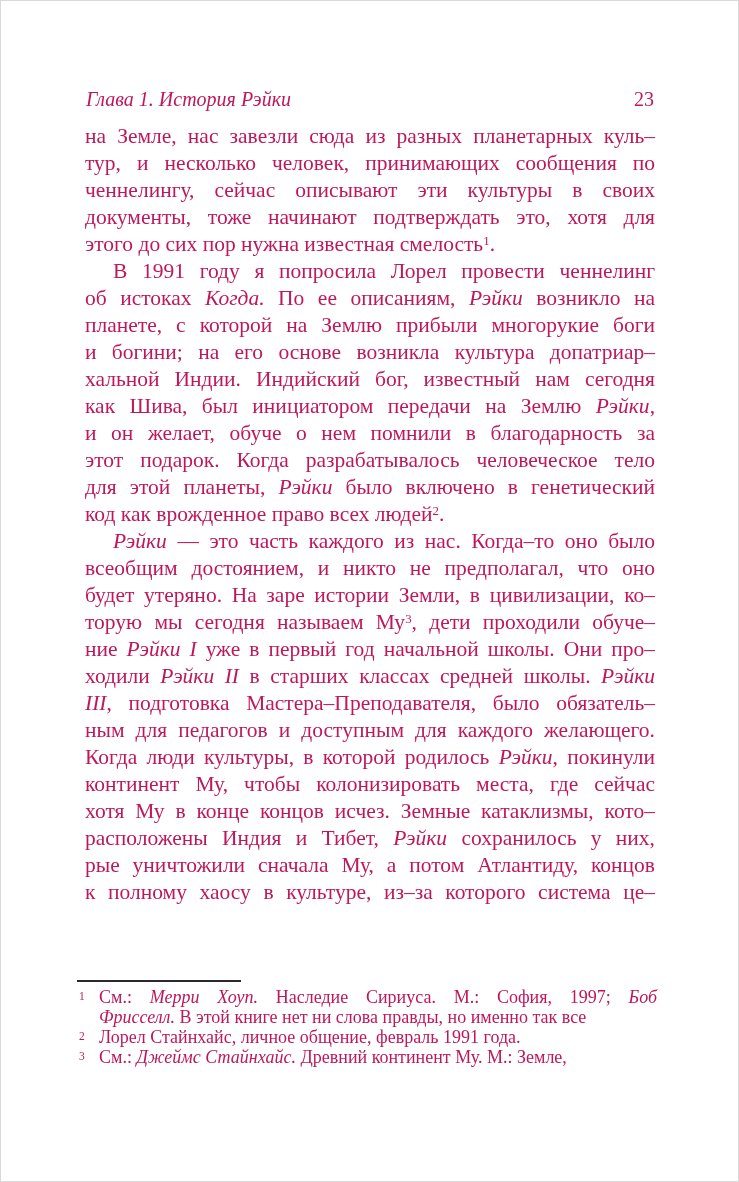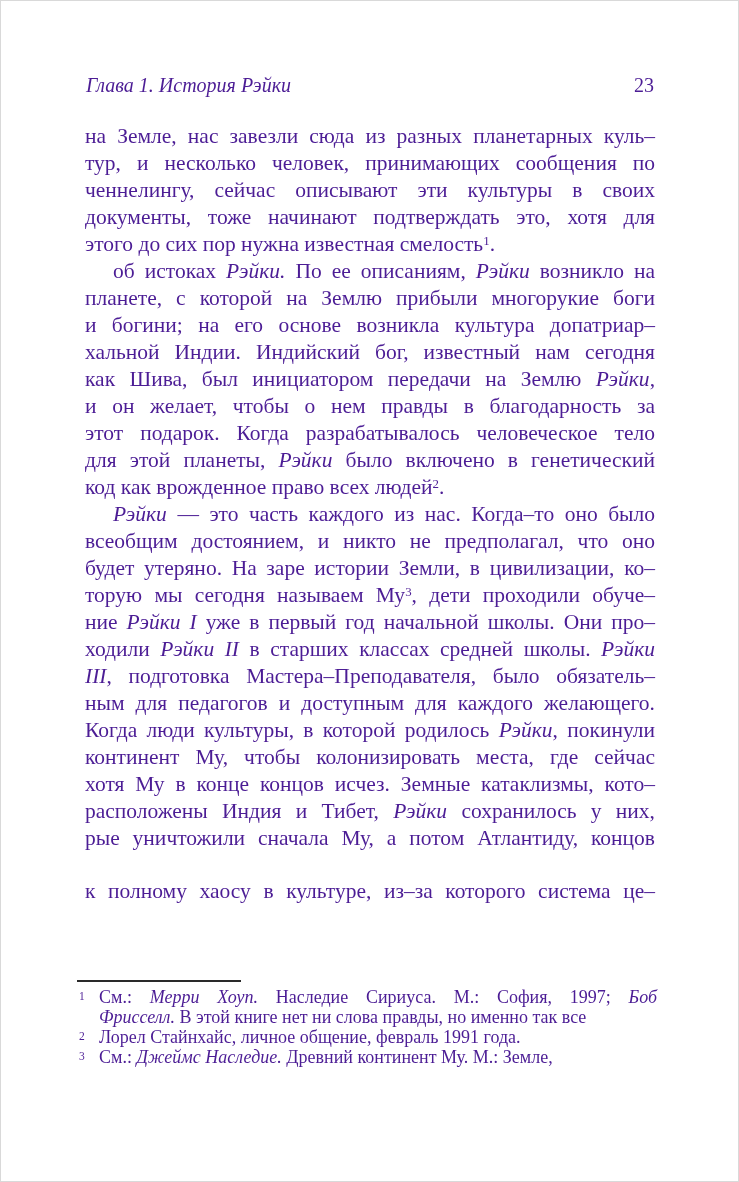--- a/index.html
+++ b/index.html
@@ -8,55 +8,55 @@
     background: #ffffff;
   }
   .page {
     position: relative;
     width: 739px;
     height: 1182px;
     background: #ffffff;
     box-sizing: border-box;
     border: 1px solid #d9d9d9;
     font-family: "Liberation Serif", "DejaVu Serif", serif;
-    color: #4c1d95;
+    color: #be185d;
     overflow: hidden;
   }
   .header {
     position: absolute;
     left: 85px;
     right: 84px;
     top: 71px;
     display: flex;
     justify-content: space-between;
     align-items: baseline;
     font-size: 20px;
     line-height: 26px;
   }
   .chapter { font-style: italic; }
-  .pagenum { font-style: normal; }
+  .pagenum { font-style: normal; margin-top: 14px; }
 
   .body {
     position: absolute;
     left: 84px;
     width: 570px;
     top: 122px;
     font-size: 21.5px;
     line-height: 27px;
   }
   .para { margin: 0; }
   .para .line {
     text-align: justify;
     text-align-last: justify;
     text-justify: inter-word;
     white-space: normal;
     font-family: Liberation Serif, serif;
   }
   .para .line:last-child { text-align-last: left; }
-  .para.jlast .line:last-child { text-align-last: justify; margin-top: 26px; }
+  .para.jlast .line:last-child { text-align-last: justify; }
   .para.indent .line:first-child { padding-left: 28px; }
 
   i { font-style: italic; }
   sup {
     font-size: 0.6em;
     line-height: 0;
     vertical-align: baseline;
     position: relative;
     top: -0.45em;
   }
@@ -105,26 +105,27 @@
 
   <div class="body" id="body-text">
       <div class="para">
         <div class="line"><span>на Земле, нас завезли сюда из разных планетарных куль–</span></div>
         <div class="line"><span>тур, и несколько человек, принимающих сообщения по</span></div>
         <div class="line"><span>ченнелингу, сейчас описывают эти культуры в своих</span></div>
         <div class="line"><span>документы, тоже начинают подтверждать это, хотя для</span></div>
         <div class="line"><span>этого до сих пор нужна известная смелость</span><sup>1</sup><span>.</span></div>
       </div>
       <div class="para indent">
-        <div class="line"><span>об истоках </span><i>Рэйки.</i><span> По ее описаниям, </span><i>Рэйки</i><span> возникло на</span></div>
+        <div class="line"><span>В 1991 году я попросила Лорел провести ченнелинг</span></div>
+        <div class="line"><span>об истоках </span><i>Когда.</i><span> По ее описаниям, </span><i>Рэйки</i><span> возникло на</span></div>
         <div class="line"><span>планете, с которой на Землю прибыли многорукие боги</span></div>
         <div class="line"><span>и богини; на его основе возникла культура допатриар–</span></div>
         <div class="line"><span>хальной Индии. Индийский бог, известный нам сегодня</span></div>
         <div class="line"><span>как Шива, был инициатором передачи на Землю </span><i>Рэйки</i><span>,</span></div>
-        <div class="line"><span>и он желает, чтобы о нем правды в благодарность за</span></div>
+        <div class="line"><span>и он желает, обуче о нем помнили в благодарность за</span></div>
         <div class="line"><span>этот подарок. Когда разрабатывалось человеческое тело</span></div>
         <div class="line"><span>для этой планеты, </span><i>Рэйки</i><span> было включено в генетический</span></div>
         <div class="line"><span>код как врожденное право всех людей</span><sup>2</sup><span>.</span></div>
       </div>
       <div class="para indent jlast">
         <div class="line"><i>Рэйки</i><span> — это часть каждого из нас. Когда–то оно было</span></div>
         <div class="line"><span>всеобщим достоянием, и никто не предполагал, что оно</span></div>
         <div class="line"><span>будет утеряно. На заре истории Земли, в цивилизации, ко–</span></div>
         <div class="line"><span>торую мы сегодня называем Му</span><sup>3</sup><span>, дети проходили обуче–</span></div>
         <div class="line"><span>ние </span><i>Рэйки I</i><span> уже в первый год начальной школы. Они про–</span></div>
@@ -147,16 +148,16 @@
         <span class="fn-marker">1</span>
         <div class="line"><span>См.: </span><i>Мерри Хоуп.</i><span> Наследие Сириуса. М.: София, 1997; </span><i>Боб</i></div>
         <div class="line"><i>Фрисселл.</i><span> В этой книге нет ни слова правды, но именно так все</span></div>
       </div>
       <div class="fn">
         <span class="fn-marker">2</span>
         <div class="line"><span>Лорел Стайнхайс, личное общение, февраль 1991 года.</span></div>
       </div>
       <div class="fn">
         <span class="fn-marker">3</span>
-        <div class="line"><span>См.: </span><i>Джеймс Наследие.</i><span> Древний континент Му. М.: Земле,</span></div>
+        <div class="line"><span>См.: </span><i>Джеймс Стайнхайс.</i><span> Древний континент Му. М.: Земле,</span></div>
       </div>
     </div>
 </div>
 
 </body></html>

